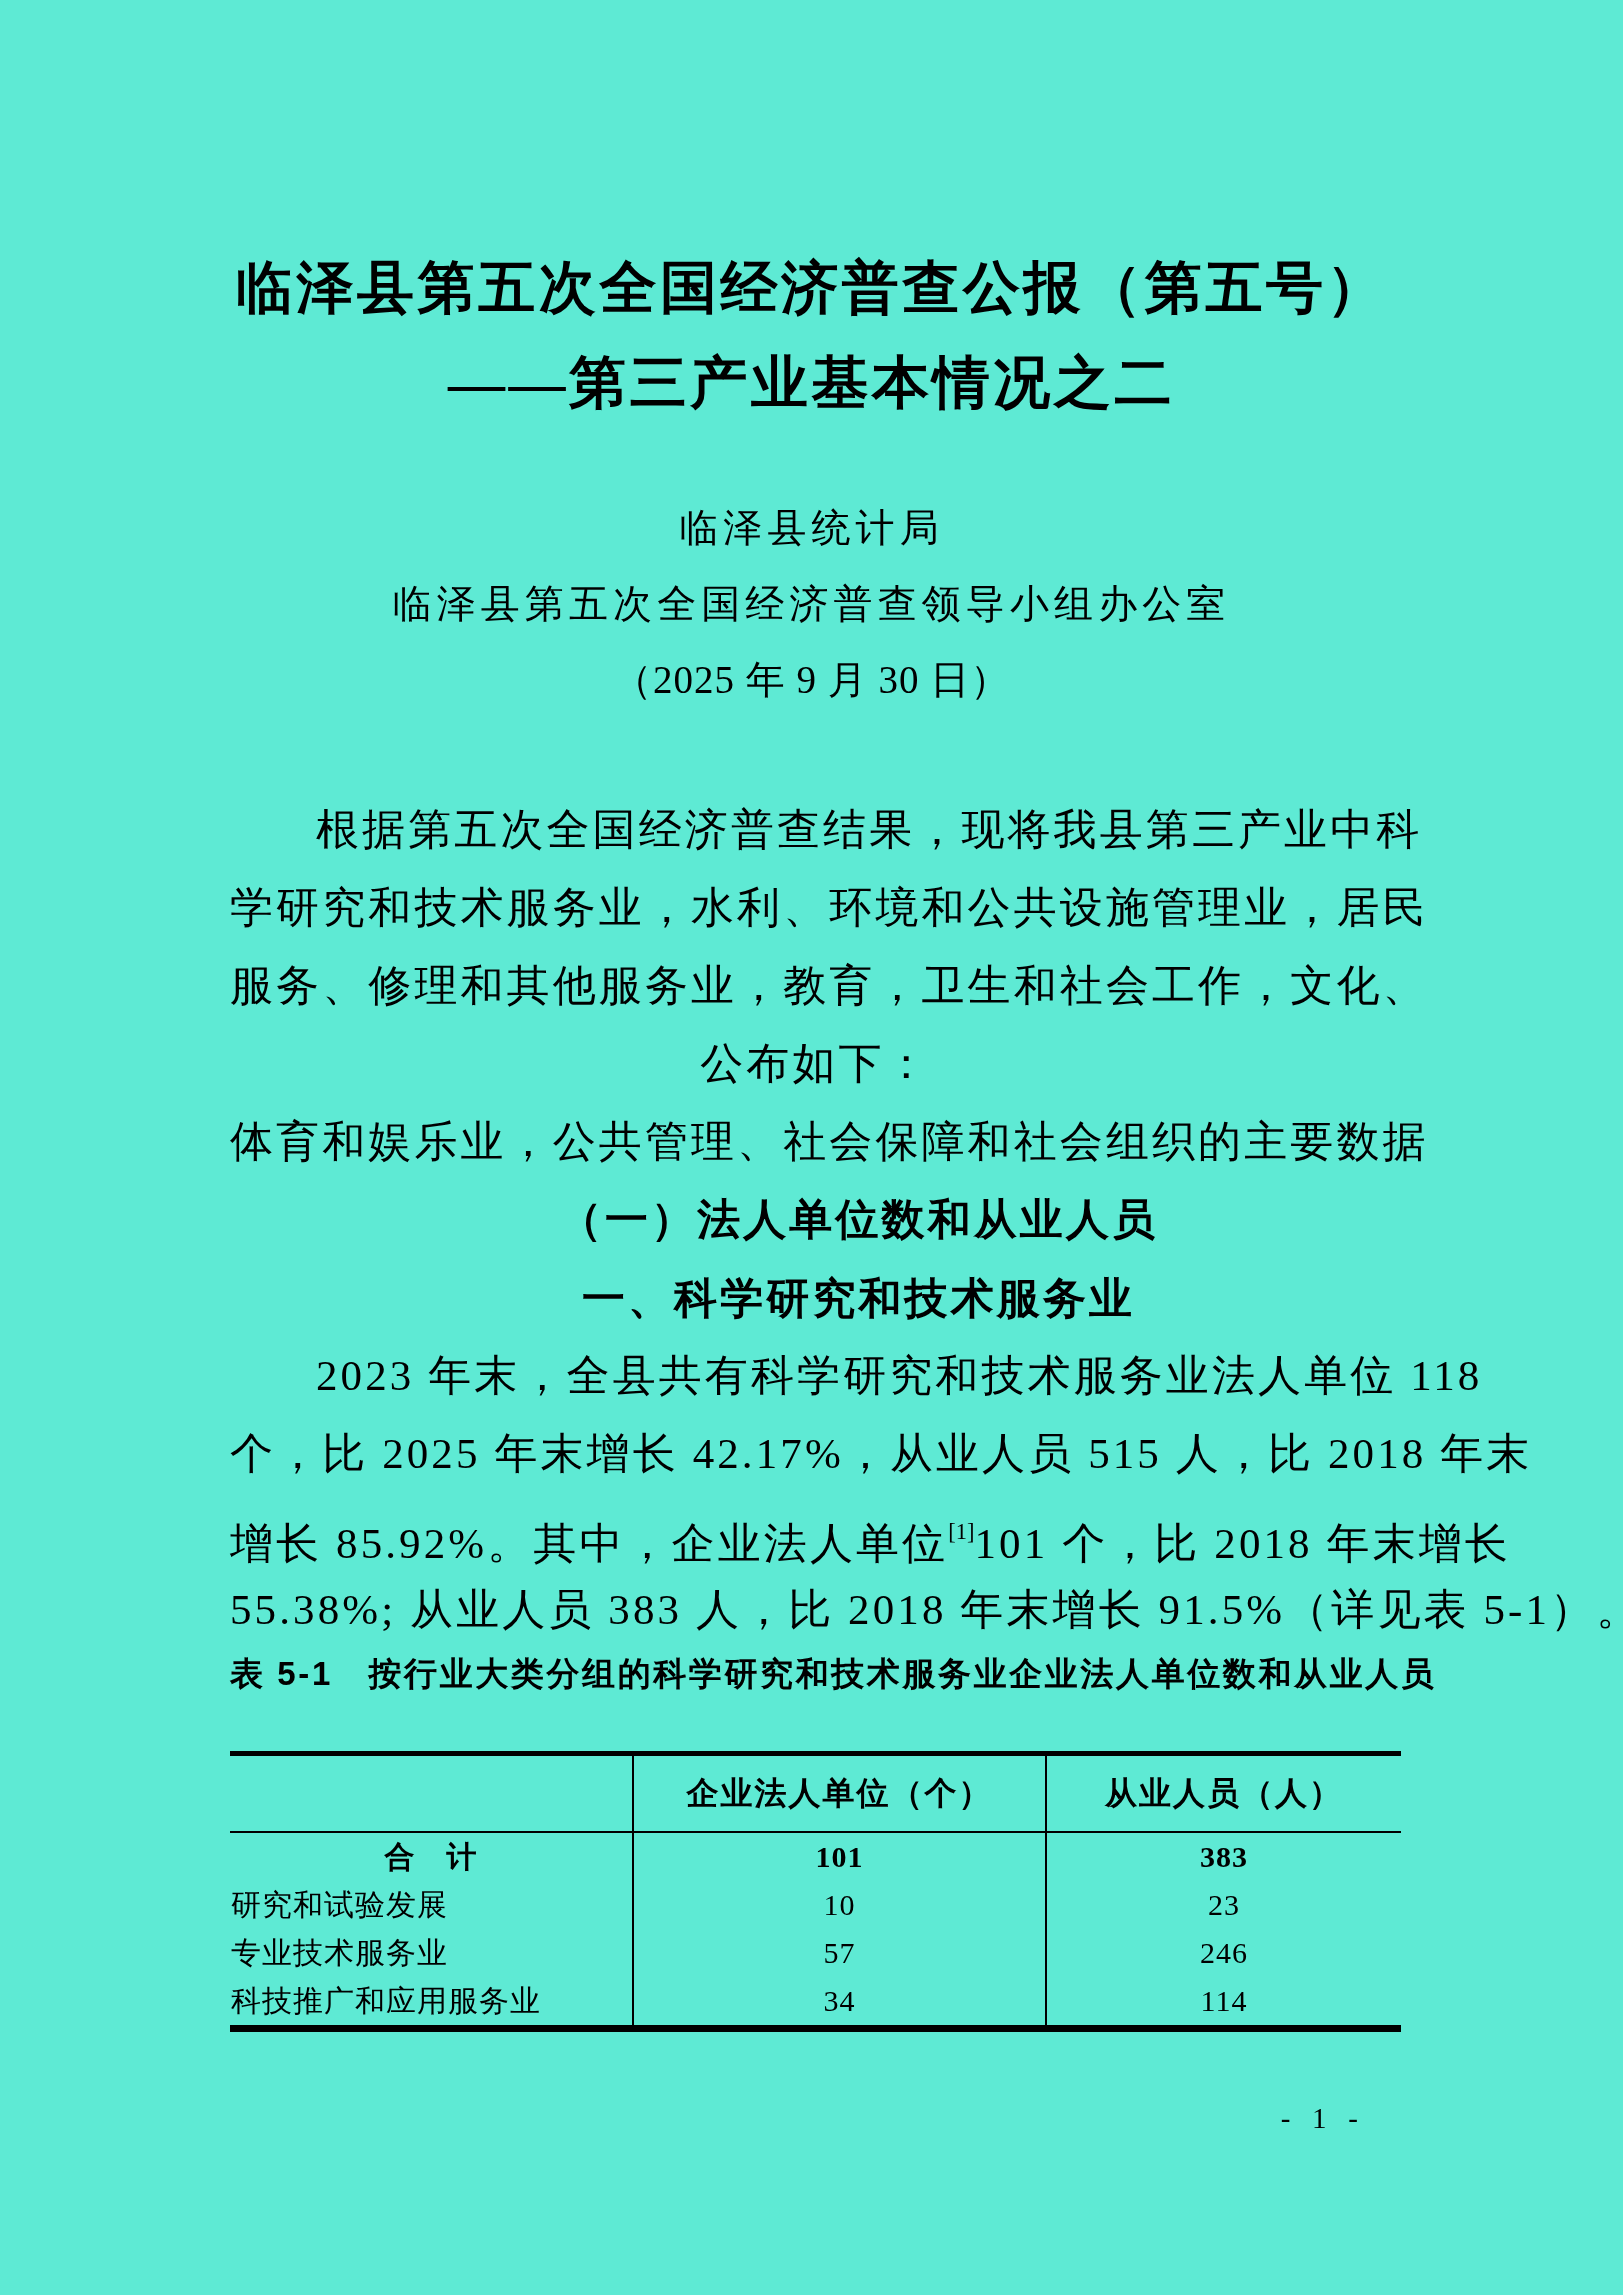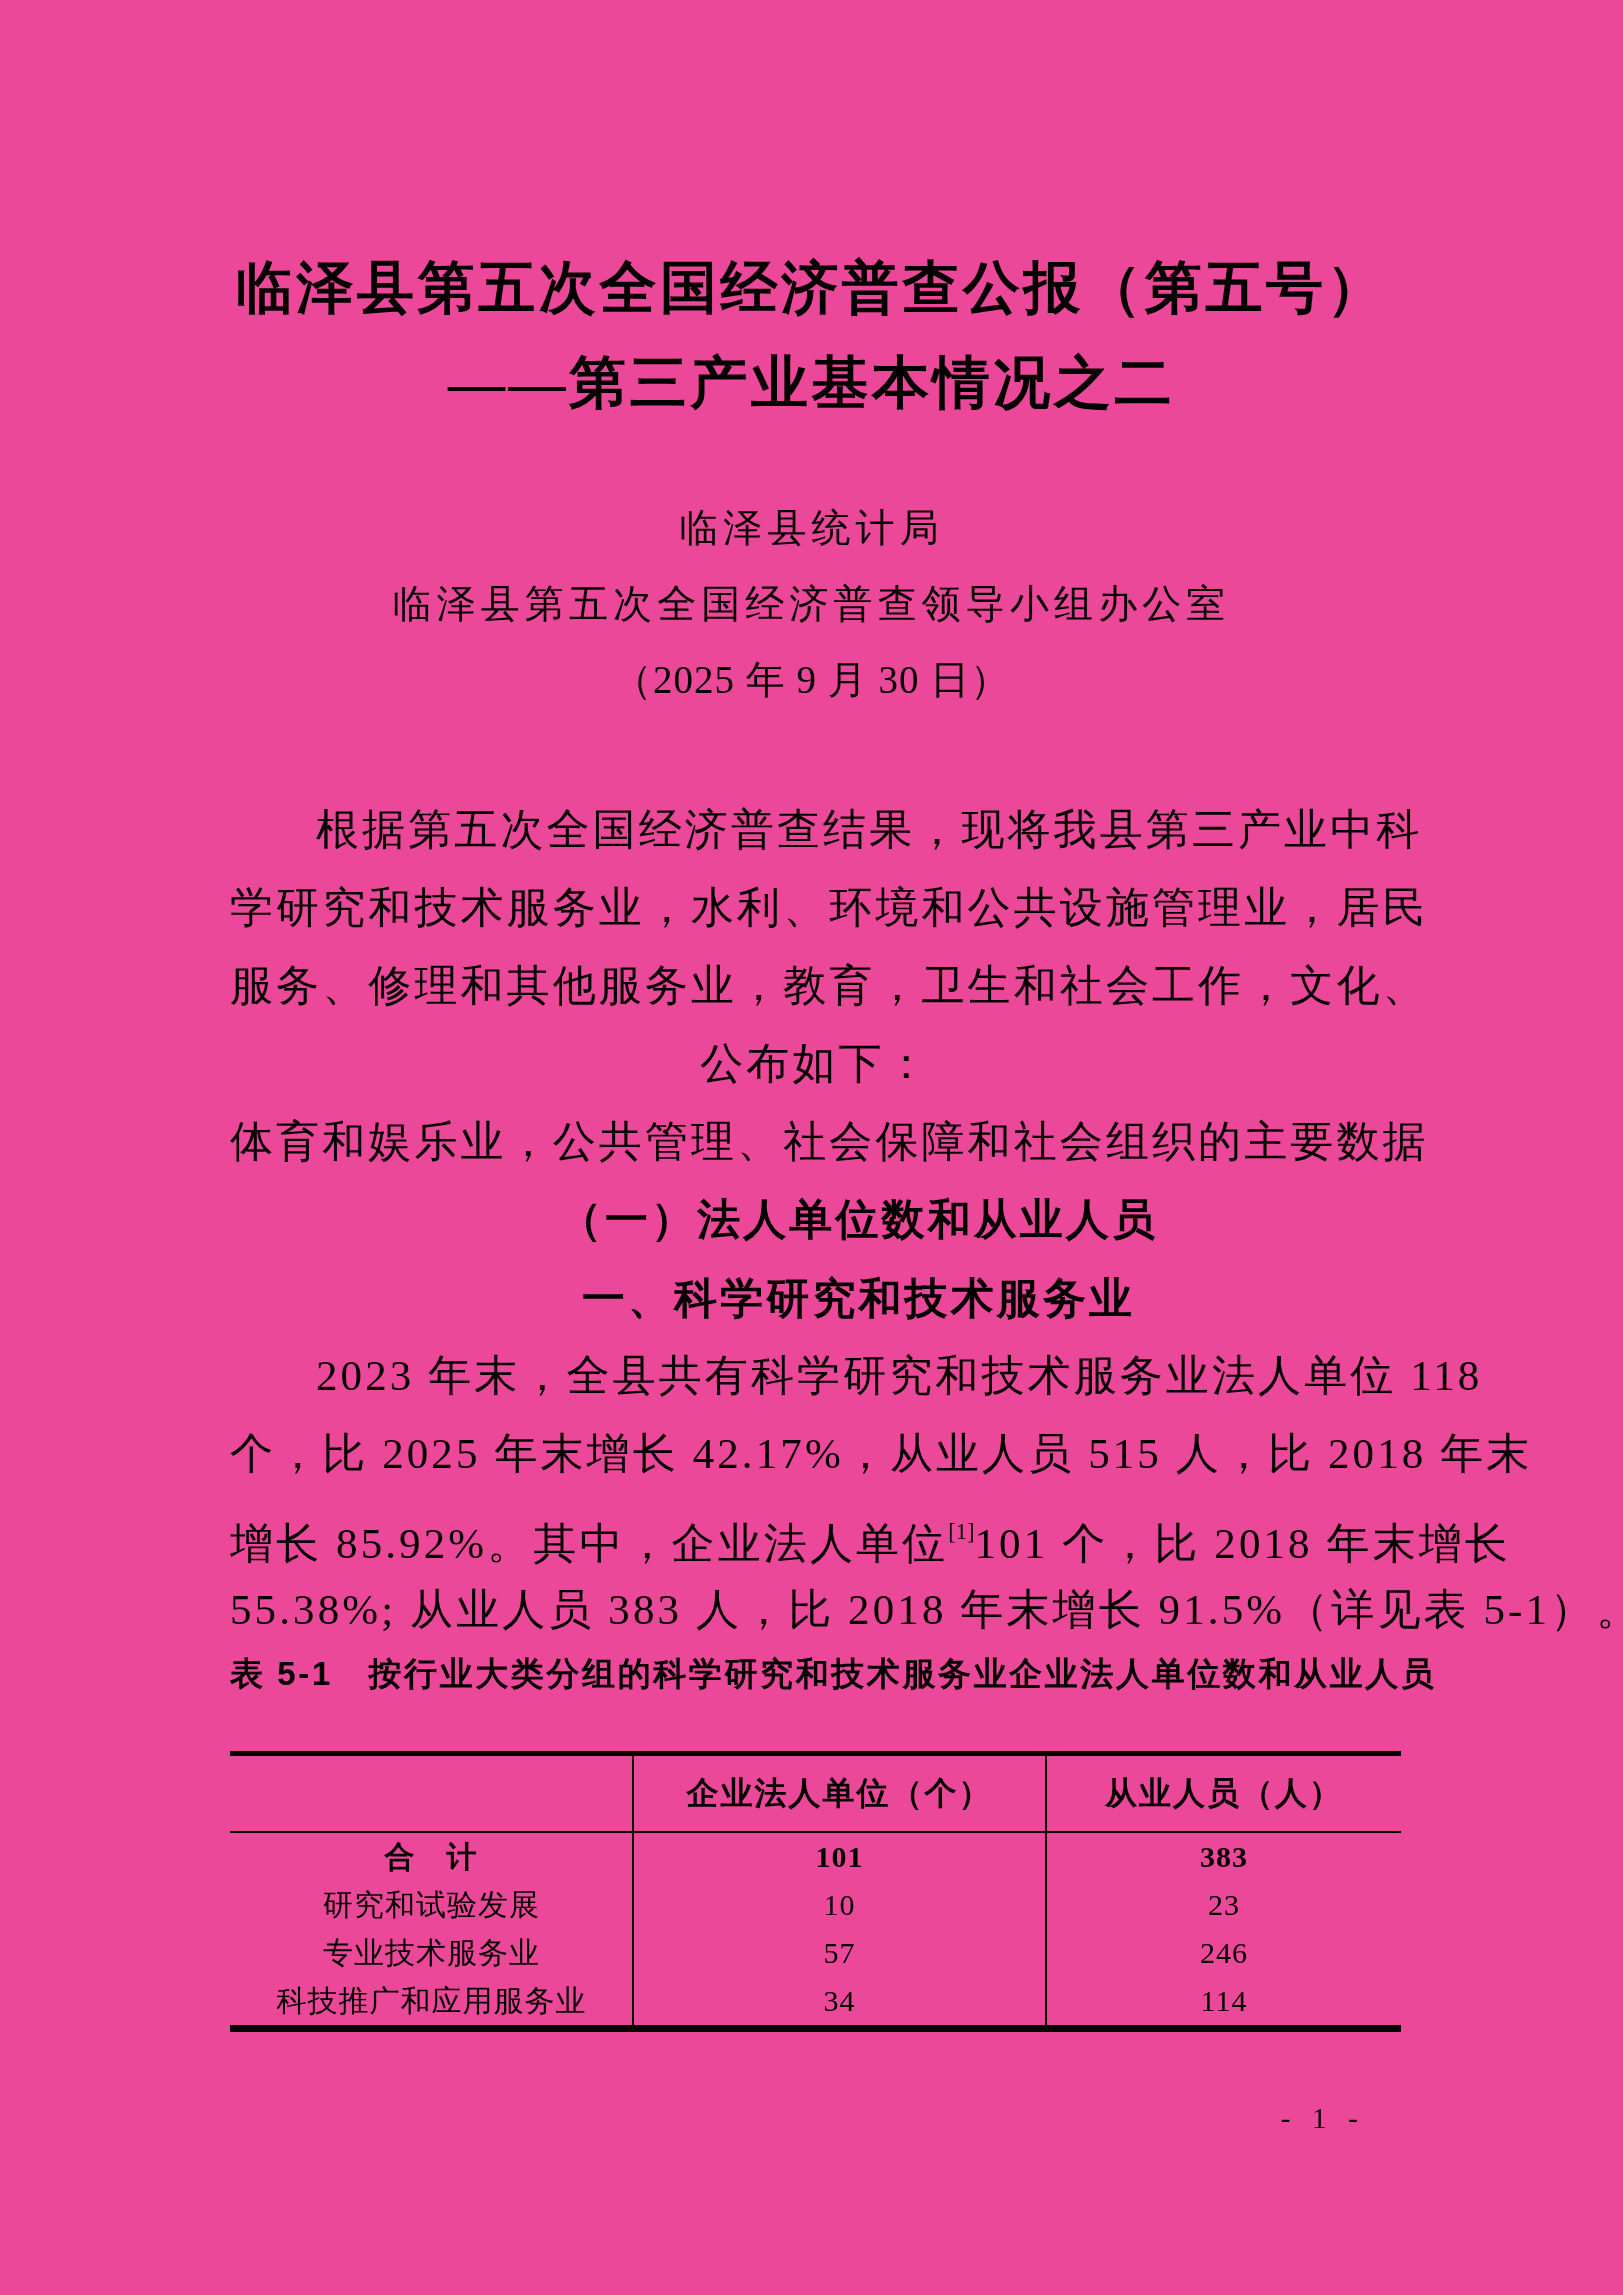--- a/index.html
+++ b/index.html
@@ -1,21 +1,21 @@
 <!DOCTYPE html>
 <html lang="zh" style="font-size:8.2px"><head>
 <meta charset="utf-8">
 <style>
   html, body { margin: 0; padding: 0; background: #e8e8e8; }
   .page {
     position: relative;
     width: 1623px;
     height: 2295px;
     margin: 0 auto;
-    background: #ec4899;
+    background: #5eead4;
     color: #000000;
     overflow: hidden;
     font-family: "Liberation Serif", "DejaVu Serif", serif;
   }
 
   
   .doc-title {
     position: absolute;
     top: 240px;
     left: 0;
@@ -102,21 +102,21 @@
   .data-table thead th {
     height: 75px;
     vertical-align: middle;
     font-weight: bold;
     font-size: 32px;
     letter-spacing: 2px;
     border-bottom: 2px solid #000;
   }
   .data-table .vline { border-left: 2px solid #000; }
   .data-table tbody td { height: 48px; vertical-align: middle; }
-  .data-table td.label-cell { text-align: center; padding-left: 1px; }
+  .data-table td.label-cell { text-align: left; padding-left: 1px; }
   .data-table td.num-cell { text-align: center; }
   .data-table tr.total-row td { font-weight: bold; }
   .data-table tr.total-row td.label-cell { text-align: center; padding-left: 0; }
 
   
   .page-footer {
     position: absolute;
     top: 2102px;
     right: 258px;
     font-size: 29px;

